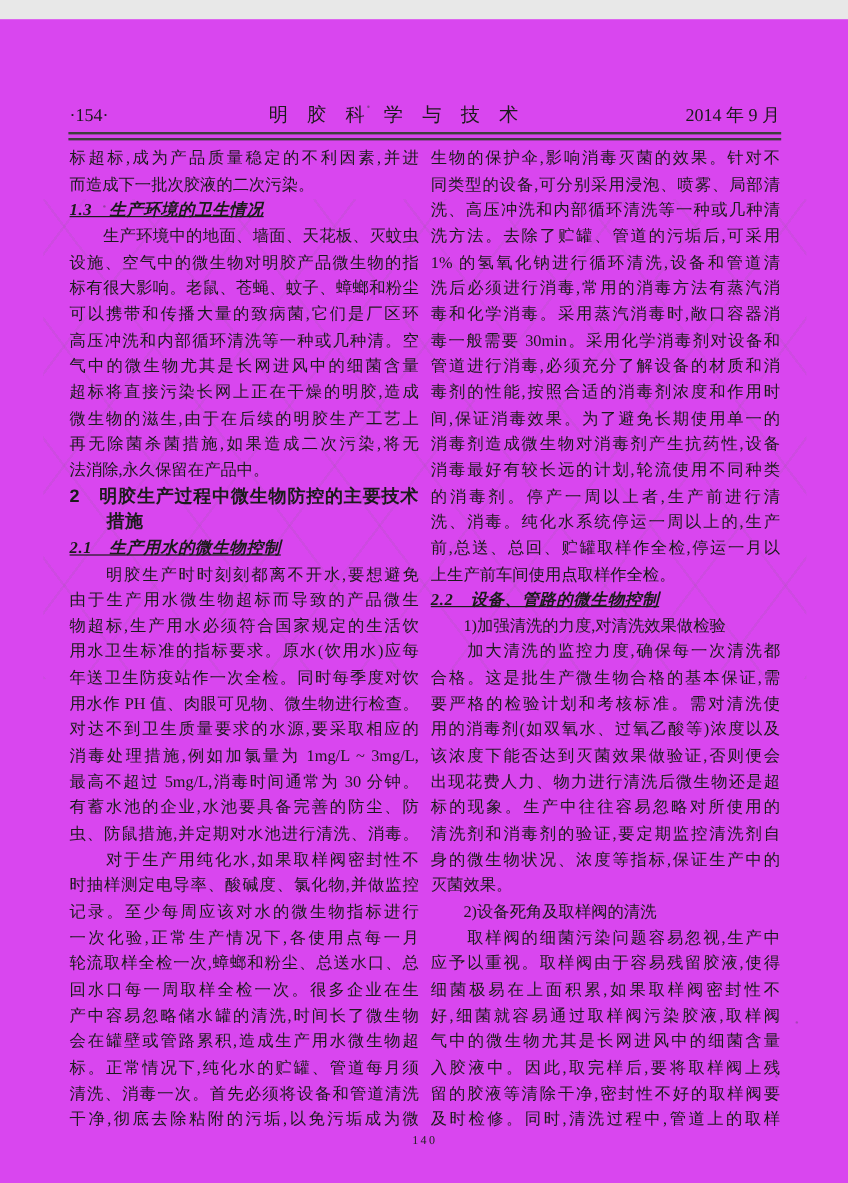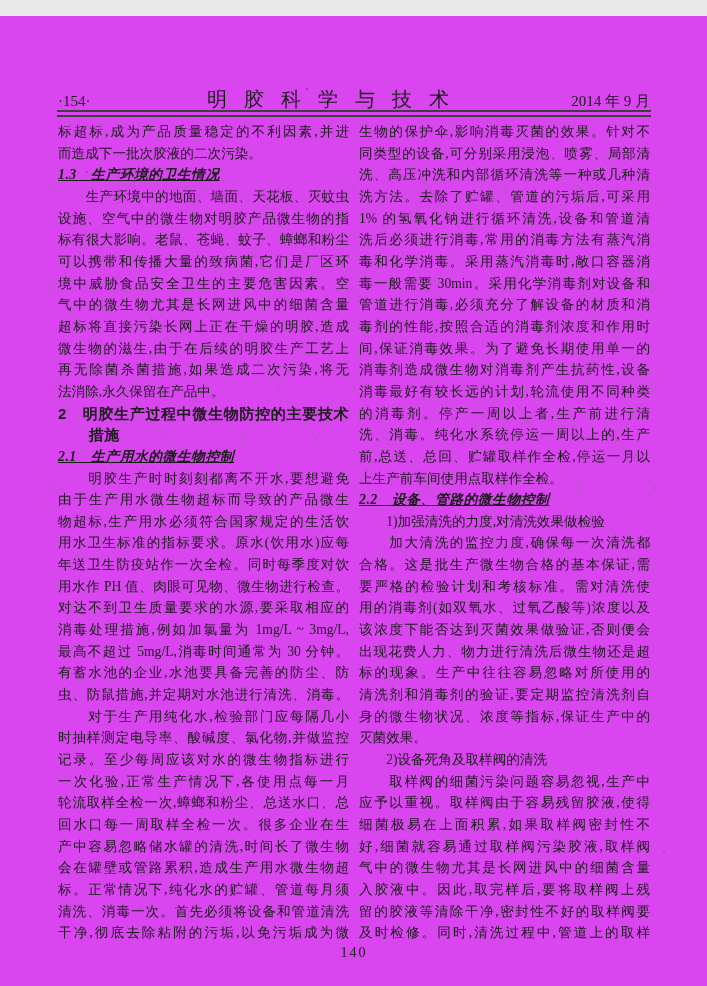--- a/index.html
+++ b/index.html
@@ -9,21 +9,21 @@
     background:#d946ef;overflow:hidden;
     font-family:"Liberation Serif","DejaVu Serif",serif;
     color:#1b1b1b;
   }
   
   .hdr{
     position:absolute;top:70px;left:58px;width:592px;
     display:flex;justify-content:space-between;align-items:baseline;
     font-size:15px;
   }
-  .hdr .jtitle{letter-spacing:6px;font-size:20px;text-align:right;}
+  .hdr .jtitle{letter-spacing:6px;font-size:16px;text-align:right;}
   .rule{
     position:absolute;top:94px;left:57px;width:594px;height:3px;
     border-top:2px solid #3e3e3e;border-bottom:2px solid #3e3e3e;
   }
   
   .cols{
     position:absolute;top:105px;left:58px;width:592px;
     display:flex;gap:10px;
   }
   .col{flex:1 1 0;min-width:0;}
@@ -40,21 +40,21 @@
     font-weight:700;font-size:15px;letter-spacing:.4px;
   }
   .line.h2.fill{text-align-last:justify;}
   .line.h3{
     font-style:italic;font-weight:700;font-size:13.8px;
     text-align-last:left;letter-spacing:.5px;text-decoration:underline;
   }
   
   .folio{
     position:absolute;top:929px;left:58px;width:592px;
-    text-align:center;font-size:14px;color:#222;letter-spacing:2px;
+    text-align:center;font-size:10px;color:#222;letter-spacing:2px;
   }
   
   .wmark{
     position:absolute;left:36px;top:150px;width:636px;height:400px;
     background:
       repeating-linear-gradient(53deg,  rgba(110,110,110,.10) 0 2px, transparent 2px 60px),
       repeating-linear-gradient(-53deg, rgba(110,110,110,.10) 0 2px, transparent 2px 60px);
     pointer-events:none;
   }
   
@@ -88,41 +88,41 @@
 
   <div class="cols">
     <div class="col">
         <div class="line fill">标超标,成为产品质量稳定的不利因素,并进</div>
         <div class="line end">而造成下一批次胶液的二次污染。</div>
         <div class="line h3">1.3　生产环境的卫生情况</div>
         <div class="line fill">　　生产环境中的地面、墙面、天花板、灭蚊虫</div>
         <div class="line fill">设施、空气中的微生物对明胶产品微生物的指</div>
         <div class="line fill">标有很大影响。老鼠、苍蝇、蚊子、蟑螂和粉尘</div>
         <div class="line fill">可以携带和传播大量的致病菌,它们是厂区环</div>
-        <div class="line fill">境中威胁食品安全卫生的主要危害因素。空</div>
+        <div class="line fill">高压冲洗和内部循环清洗等一种或几种清。空</div>
         <div class="line fill">气中的微生物尤其是长网进风中的细菌含量</div>
         <div class="line fill">超标将直接污染长网上正在干燥的明胶,造成</div>
         <div class="line fill">微生物的滋生,由于在后续的明胶生产工艺上</div>
         <div class="line fill">再无除菌杀菌措施,如果造成二次污染,将无</div>
         <div class="line end">法消除,永久保留在产品中。</div>
         <div class="line h2 fill">2　明胶生产过程中微生物防控的主要技术</div>
         <div class="line h2 end">　　措施</div>
         <div class="line h3">2.1　生产用水的微生物控制</div>
         <div class="line fill">　　明胶生产时时刻刻都离不开水,要想避免</div>
         <div class="line fill">由于生产用水微生物超标而导致的产品微生</div>
         <div class="line fill">物超标,生产用水必须符合国家规定的生活饮</div>
         <div class="line fill">用水卫生标准的指标要求。原水(饮用水)应每</div>
         <div class="line fill">年送卫生防疫站作一次全检。同时每季度对饮</div>
         <div class="line fill">用水作 PH 值、肉眼可见物、微生物进行检查。</div>
         <div class="line fill">对达不到卫生质量要求的水源,要采取相应的</div>
         <div class="line fill">消毒处理措施,例如加氯量为 1mg/L ~ 3mg/L,</div>
         <div class="line fill">最高不超过 5mg/L,消毒时间通常为 30 分钟。</div>
         <div class="line fill">有蓄水池的企业,水池要具备完善的防尘、防</div>
         <div class="line fill">虫、防鼠措施,并定期对水池进行清洗、消毒。</div>
-        <div class="line fill">　　对于生产用纯化水,检验部门应每隔几小</div>
+        <div class="line fill">　　对于生产用纯化水,如果取样阀密封性不</div>
         <div class="line fill">时抽样测定电导率、酸碱度、氯化物,并做监控</div>
         <div class="line fill">记录。至少每周应该对水的微生物指标进行</div>
         <div class="line fill">一次化验,正常生产情况下,各使用点每一月</div>
         <div class="line fill">轮流取样全检一次,蟑螂和粉尘、总送水口、总</div>
         <div class="line fill">回水口每一周取样全检一次。很多企业在生</div>
         <div class="line fill">产中容易忽略储水罐的清洗,时间长了微生物</div>
         <div class="line fill">会在罐壁或管路累积,造成生产用水微生物超</div>
         <div class="line fill">标。正常情况下,纯化水的贮罐、管道每月须</div>
         <div class="line fill">清洗、消毒一次。首先必须将设备和管道清洗</div>
         <div class="line fill">干净,彻底去除粘附的污垢,以免污垢成为微</div>

